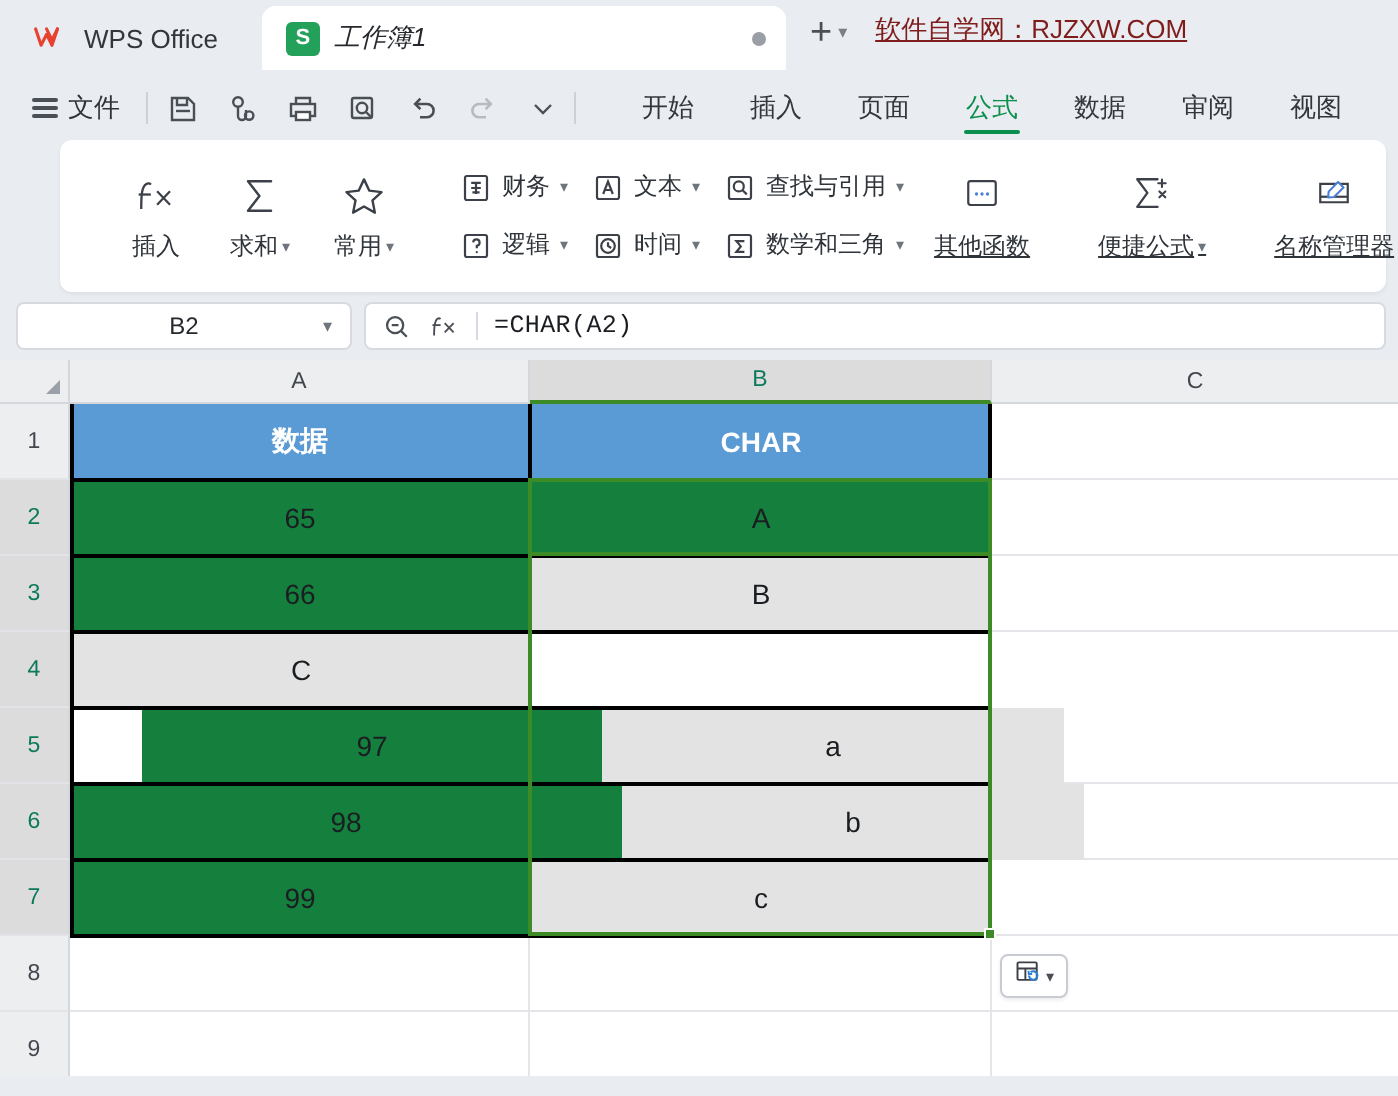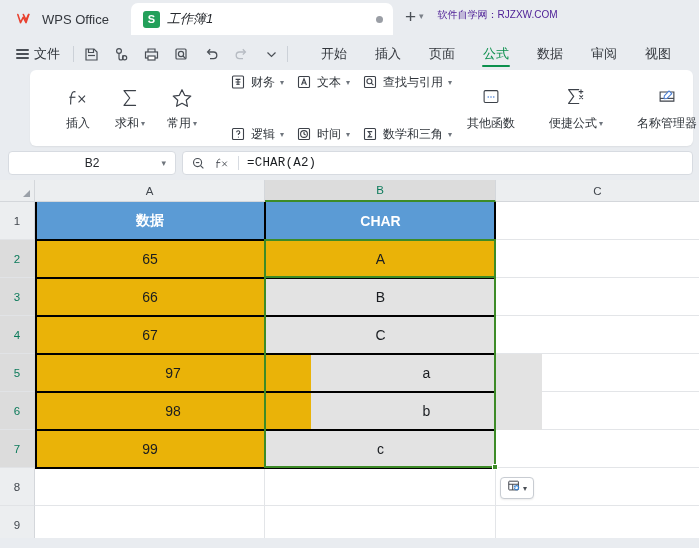--- a/index.html
+++ b/index.html
@@ -55,21 +55,21 @@
     margin-left: auto;
   }
   .new-tab {
     display: flex; align-items: center; gap: 3px;
     margin-left: 12px; margin-bottom: 6px;
   }
   .plus-icon { font-size: 19px; color: #4b5057; line-height: 1; font-weight: 300; }
   .chev-sm { font-size: 9px; color: #7a8088; }
   .promo-text {
     margin-left: 14px; margin-bottom: 9px;
-    font-size: 10px; color: #4c1d95; white-space: nowrap;
+    font-size: 13px; color: #7f1d1d; white-space: nowrap; text-decoration: underline;
   }
 
   
   .menurow {
     height: 32px;
     background: #e9ecf0;
     display: flex; align-items: center;
     padding-left: 10px;
     position: relative;
   }
@@ -106,34 +106,34 @@
   .grp-sep { width:1px; height:46px; background:#e3e6ea; margin: 0 8px; }
 
   .bigbtn {
     display:flex; flex-direction:column; align-items:center; justify-content:center;
     width: 52px; height: 62px; gap: 4px;
   }
   .bigbtn .glyph { height: 26px; display:flex; align-items:center; justify-content:center; color:#3c4149; }
   .bigbtn .lbl { font-size:12px; color:#2f343a; display:flex; align-items:center; gap:2px; white-space:nowrap; }
   .caret { font-size:8px; color:#6f757d; }
 
-  .twocol { display:flex; flex-direction:column; justify-content:space-between; height:100%; gap:5px; }
+  .twocol { display:flex; flex-direction:column; justify-content:center; height:100%; gap:5px; }
   .smallbtn {
     display:flex; align-items:center; gap:5px;
     height: 24px; padding: 0 6px;
     font-size:12px; color:#2f343a; white-space:nowrap;
   }
   .sm-ico { width:16px; height:16px; flex-shrink:0; color:#3c4149; }
 
   .vertbtn {
     display:flex; flex-direction:column; align-items:center; justify-content:center;
     height: 62px; gap:5px; padding: 0 9px;
   }
   .vertbtn .glyph { height:26px; display:flex; align-items:center; justify-content:center; color:#3c4149; }
-  .vertbtn .lbl { font-size:12px; color:#2f343a; display:flex; align-items:center; gap:2px; white-space:nowrap; }
+  .vertbtn .lbl { font-size:12px; color:#2f343a; display:flex; align-items:center; gap:2px; white-space:nowrap;text-decoration:underline; }
 
   
   .formulabar {
     height: 34px;
     display:flex; align-items:center;
     padding: 0 6px 0 8px;
     gap: 6px;
     background:#e9ecf0;
   }
   .namebox {
@@ -197,21 +197,21 @@
   .cell {
     height:38px; flex-shrink:0;
     border-right:1px solid #e3e5e8; border-bottom:1px solid #e3e5e8;
     display:flex; align-items:center; justify-content:center;
     font-size:14px; color:#1a1d21;
   }
   .cell.hdr-blue {
     background:#5b9bd5; color:#ffffff; font-weight:bold;
     border-right:none; border-bottom:none;
   }
-  .cell.databox { background:#eab308; border-right:none; border-bottom:none; }
+  .cell.databox { background:#15803d; border-right:none; border-bottom:none; }
   .cell.shaded  { background:#e3e3e3; border-right:none; border-bottom:none; }
 
   
   .tbl-overlay { position:absolute; top:0; left:0; pointer-events:none; }
   .hline { position:absolute; background:#000000; height:1.6px; }
   .vline { position:absolute; background:#000000; width:1.6px; }
 
   
   .sel-box {
     position:absolute;
@@ -550,27 +550,26 @@
         <div class="cell" style="width:203px;border-right:none;"></div>
       </div>
 
       <div class="grid-row">
         <div class="cell databox" style="width:230px;">66</div>
         <div class="cell shaded" style="width:231px;">B</div>
         <div class="cell" style="width:203px;border-right:none;"></div>
       </div>
 
       <div class="grid-row">
-        <div class="cell databox" style="width:230px;">67</div>
         <div class="cell shaded" style="width:231px;">C</div>
         <div class="cell" style="width:203px;border-right:none;"></div>
       </div>
 
       <div class="grid-row">
-        <div class="cell databox" style="width:276px;">97</div>
+        <div class="cell databox" style="width:230px;margin-left:36px;">97</div>
         <div class="cell shaded" style="width:231px;">a</div>
         <div class="cell" style="width:203px;border-right:none;"></div>
       </div>
 
       <div class="grid-row">
         <div class="cell databox" style="width:276px;text-align:center;">98</div>
         <div class="cell shaded" style="width:231px;">b</div>
         <div class="cell" style="width:203px;border-right:none;"></div>
       </div>
 

